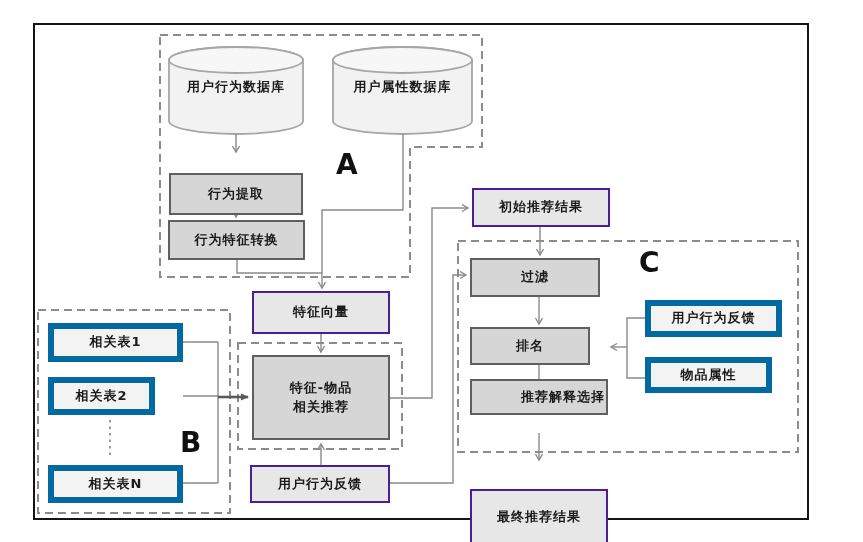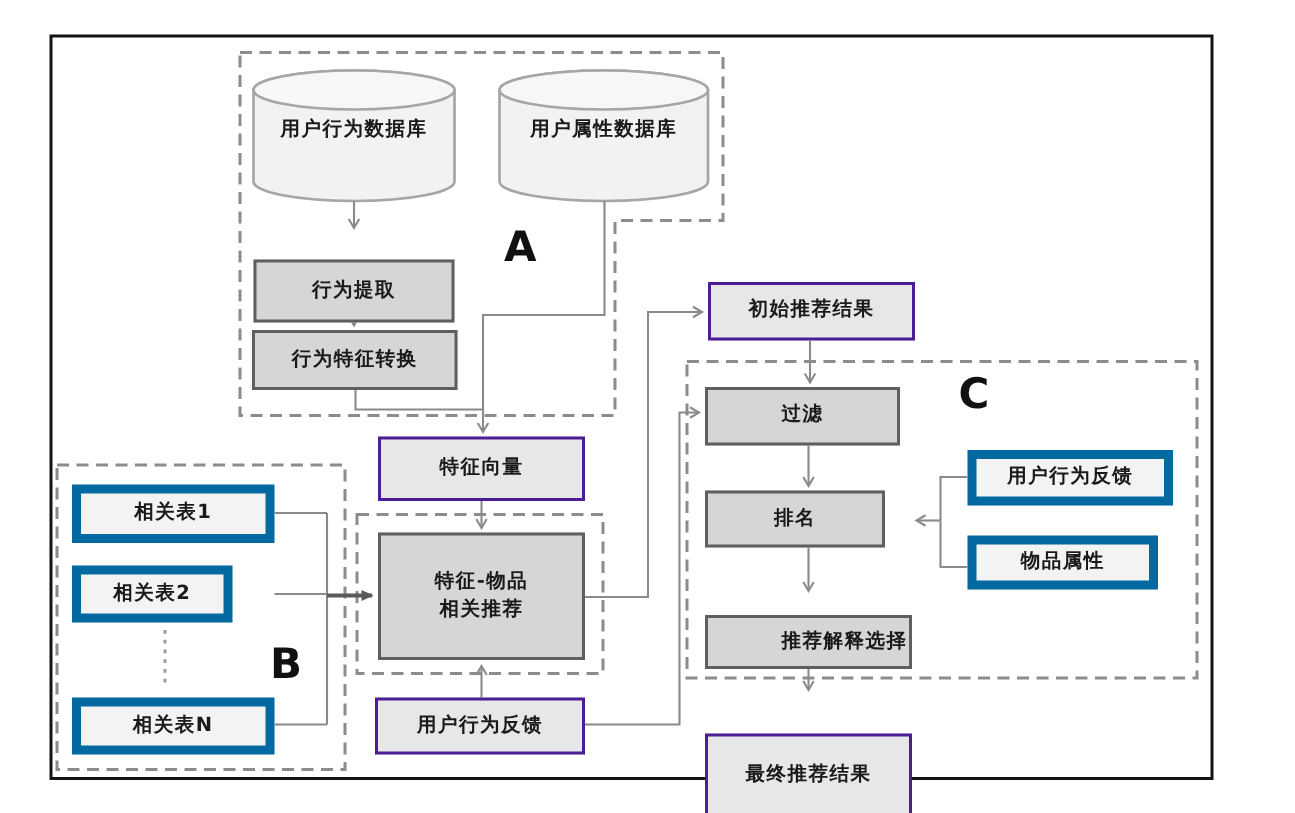--- a/index.html
+++ b/index.html
@@ -121,21 +121,21 @@
 
   <div class="node io" style="left:472px;top:188px;width:138px;height:39px;">
     <span>初始推荐结果</span>
   </div>
   <div class="node proc" style="left:470px;top:258px;width:130px;height:39px;">
     <span>过滤</span>
   </div>
   <div class="node proc" style="left:470px;top:327px;width:120px;height:38px;">
     <span>排名</span>
   </div>
-  <div class="node proc" style="left:470px;top:410px;width:138px;height:36px;padding-left:48px;">
+  <div class="node proc" style="left:470px;top:379px;width:138px;height:36px;padding-left:48px;">
     <span>推荐解释选择</span>
   </div>
   <div class="node io" style="left:470px;top:463px;width:138px;height:57px;margin-top:26px;">
     <span>最终推荐结果</span>
   </div>
   <div class="node src" style="left:645px;top:300px;width:137px;height:37px;">
     <span>用户行为反馈</span>
   </div>
   <div class="node src" style="left:645px;top:357px;width:127px;height:36px;">
     <span>物品属性</span>

